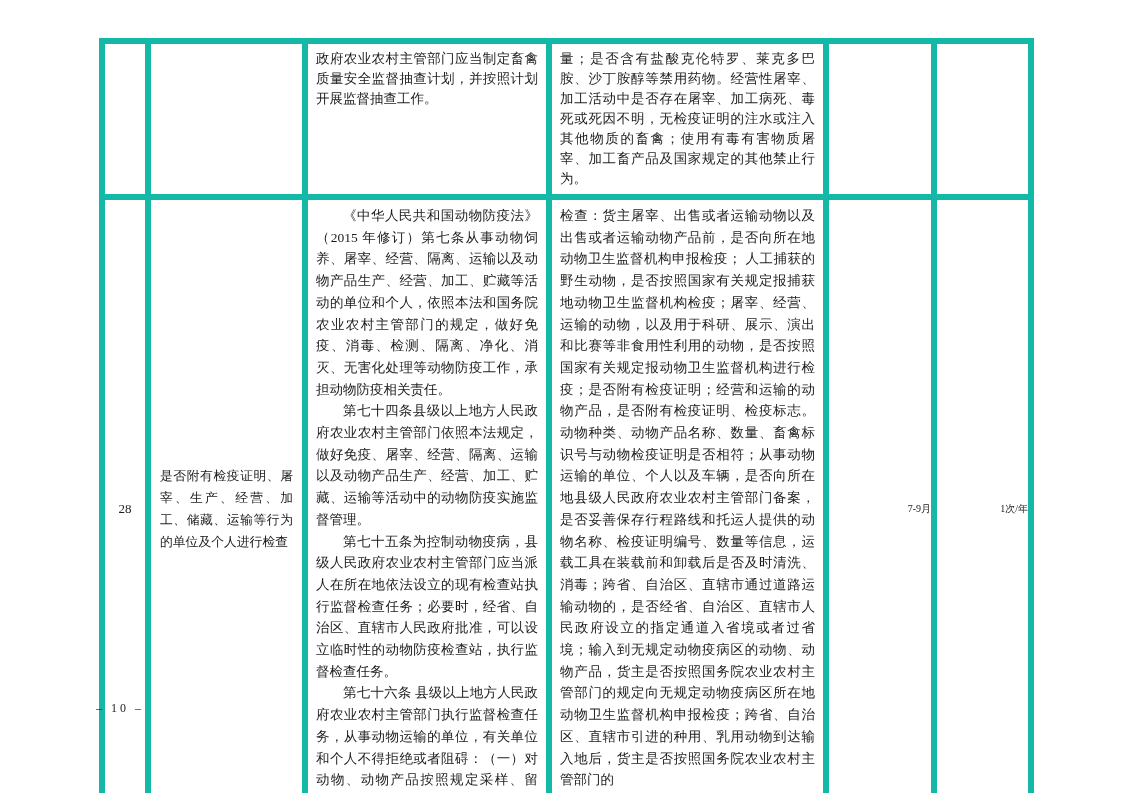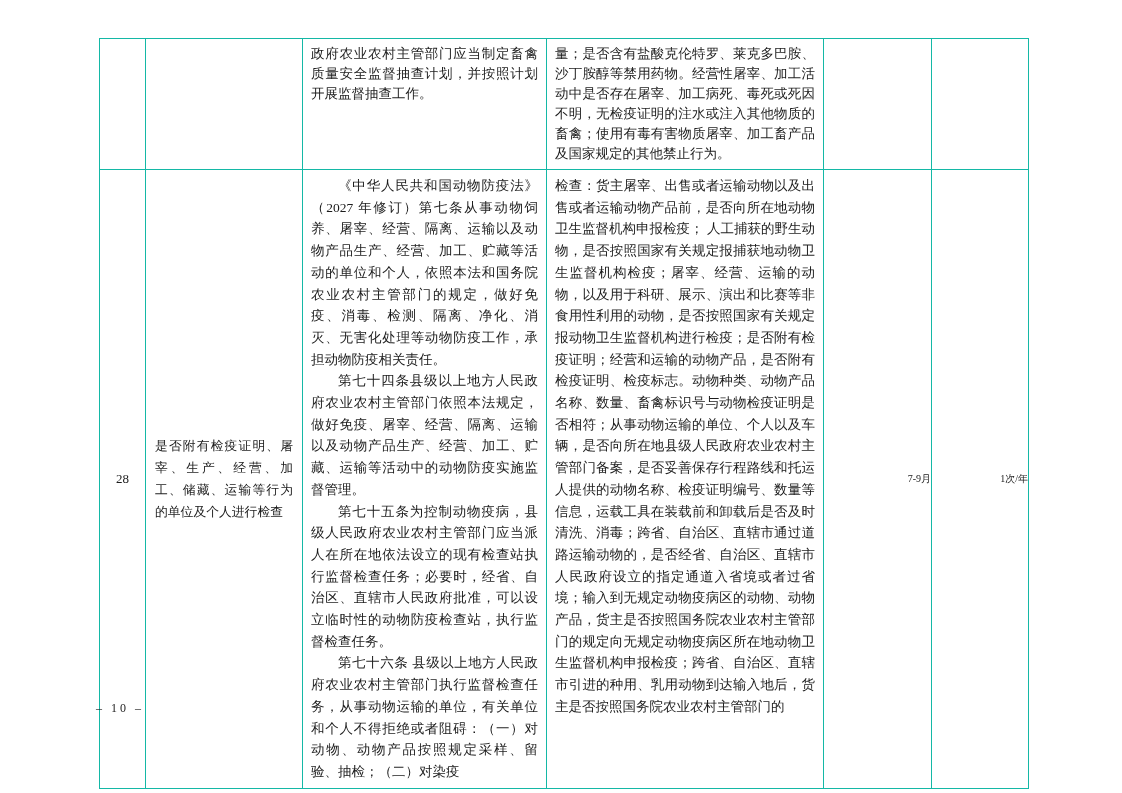--- a/index.html
+++ b/index.html
@@ -18,21 +18,21 @@
   }
   table.doc-table {
     position: absolute;
     left: 99px;
     top: 38px;
     width: 929px;
     border-collapse: collapse;
     table-layout: fixed;
   }
   .doc-table td {
-    border: 1px solid #14b8a6;
+    border: 6px solid #14b8a6;
     padding: 0;
     overflow: hidden;
     margin-top: 16px;
   }
   
   .doc-table td {
     font-size: 13.5px;
     line-height: 21.7px;
   }
   tr.row-carryover { height: 126px; }
@@ -105,21 +105,21 @@
         <p>量；是否含有盐酸克伦特罗、莱克多巴胺、沙丁胺醇等禁用药物。经营性屠宰、加工活动中是否存在屠宰、加工病死、毒死或死因不明，无检疫证明的注水或注入其他物质的畜禽；使用有毒有害物质屠宰、加工畜产品及国家规定的其他禁止行为。</p>
       </td>
       <td class="c-time"></td>
       <td class="c-freq"></td>
     </tr>
 
     <tr class="row-item">
       <td class="c-seq">28</td>
       <td class="c-target">是否附有检疫证明、屠宰、生产、经营、加工、储藏、运输等行为的单位及个人进行检查</td>
       <td class="c-legal">
-        <p class="indent">《中华人民共和国动物防疫法》（2027 年修订）第七条从事动物饲养、屠宰、经营、隔离、运输以及动物产品生产、经营、加工、贮藏等活动的单位和个人，依照本法和国务院农业农村主管部门的规定，做好免疫、消毒、检测、隔离、净化、消灭、无害化处理等动物防疫工作，承担动物防疫相关责任。</p>
+        <p class="indent">《中华人民共和国动物防疫法》（2015 年修订）第七条从事动物饲养、屠宰、经营、隔离、运输以及动物产品生产、经营、加工、贮藏等活动的单位和个人，依照本法和国务院农业农村主管部门的规定，做好免疫、消毒、检测、隔离、净化、消灭、无害化处理等动物防疫工作，承担动物防疫相关责任。</p>
         <p class="indent">第七十四条县级以上地方人民政府农业农村主管部门依照本法规定，做好免疫、屠宰、经营、隔离、运输以及动物产品生产、经营、加工、贮藏、运输等活动中的动物防疫实施监督管理。</p>
         <p class="indent">第七十五条为控制动物疫病，县级人民政府农业农村主管部门应当派人在所在地依法设立的现有检查站执行监督检查任务；必要时，经省、自治区、直辖市人民政府批准，可以设立临时性的动物防疫检查站，执行监督检查任务。</p>
         <p class="indent">第七十六条 县级以上地方人民政府农业农村主管部门执行监督检查任务，从事动物运输的单位，有关单位和个人不得拒绝或者阻碍：（一）对动物、动物产品按照规定采样、留验、抽检；（二）对染疫</p>
       </td>
       <td class="c-content">
         <p>检查：货主屠宰、出售或者运输动物以及出售或者运输动物产品前，是否向所在地动物卫生监督机构申报检疫； 人工捕获的野生动物，是否按照国家有关规定报捕获地动物卫生监督机构检疫；屠宰、经营、运输的动物，以及用于科研、展示、演出和比赛等非食用性利用的动物，是否按照国家有关规定报动物卫生监督机构进行检疫；是否附有检疫证明；经营和运输的动物产品，是否附有检疫证明、检疫标志。动物种类、动物产品名称、数量、畜禽标识号与动物检疫证明是否相符；从事动物运输的单位、个人以及车辆，是否向所在地县级人民政府农业农村主管部门备案，是否妥善保存行程路线和托运人提供的动物名称、检疫证明编号、数量等信息，运载工具在装载前和卸载后是否及时清洗、消毒；跨省、自治区、直辖市通过道路运输动物的，是否经省、自治区、直辖市人民政府设立的指定通道入省境或者过省境；输入到无规定动物疫病区的动物、动物产品，货主是否按照国务院农业农村主管部门的规定向无规定动物疫病区所在地动物卫生监督机构申报检疫；跨省、自治区、直辖市引进的种用、乳用动物到达输入地后，货主是否按照国务院农业农村主管部门的</p>
       </td>
       <td class="c-time">7-9月</td>
       <td class="c-freq">1次/年</td>
     </tr>

